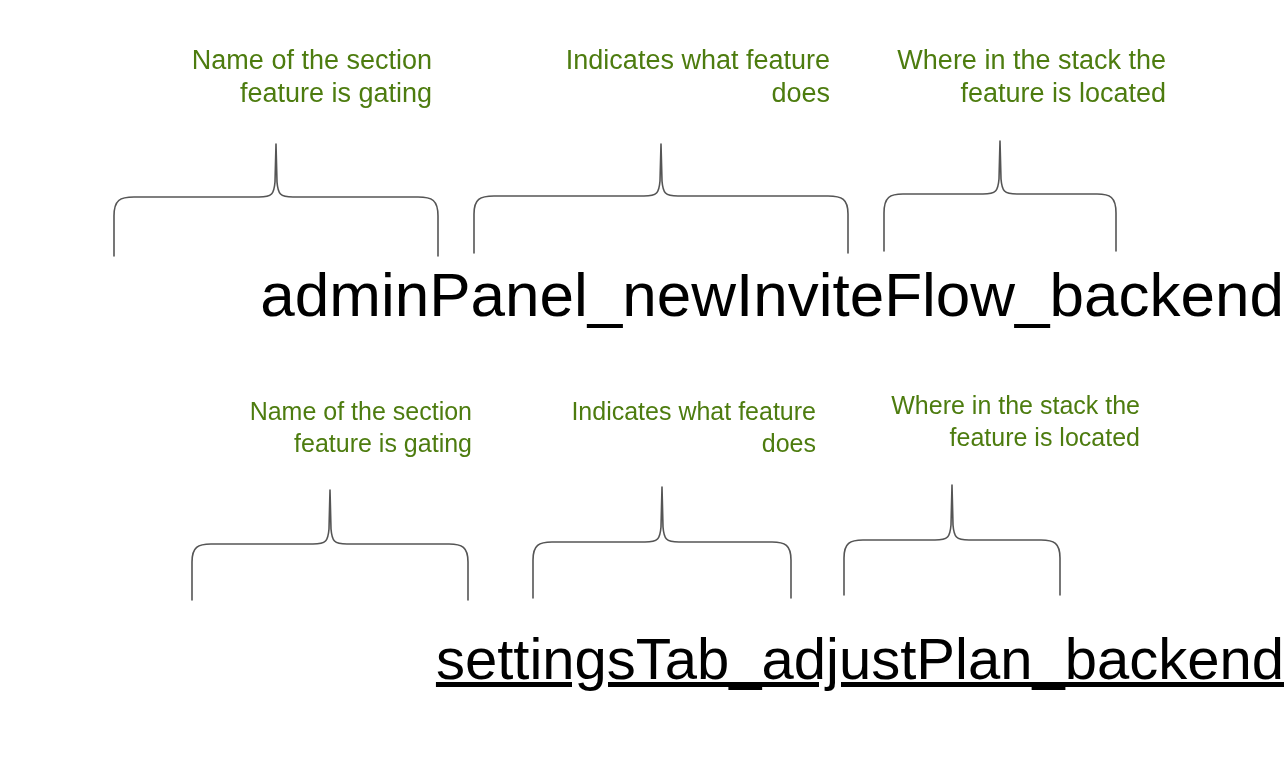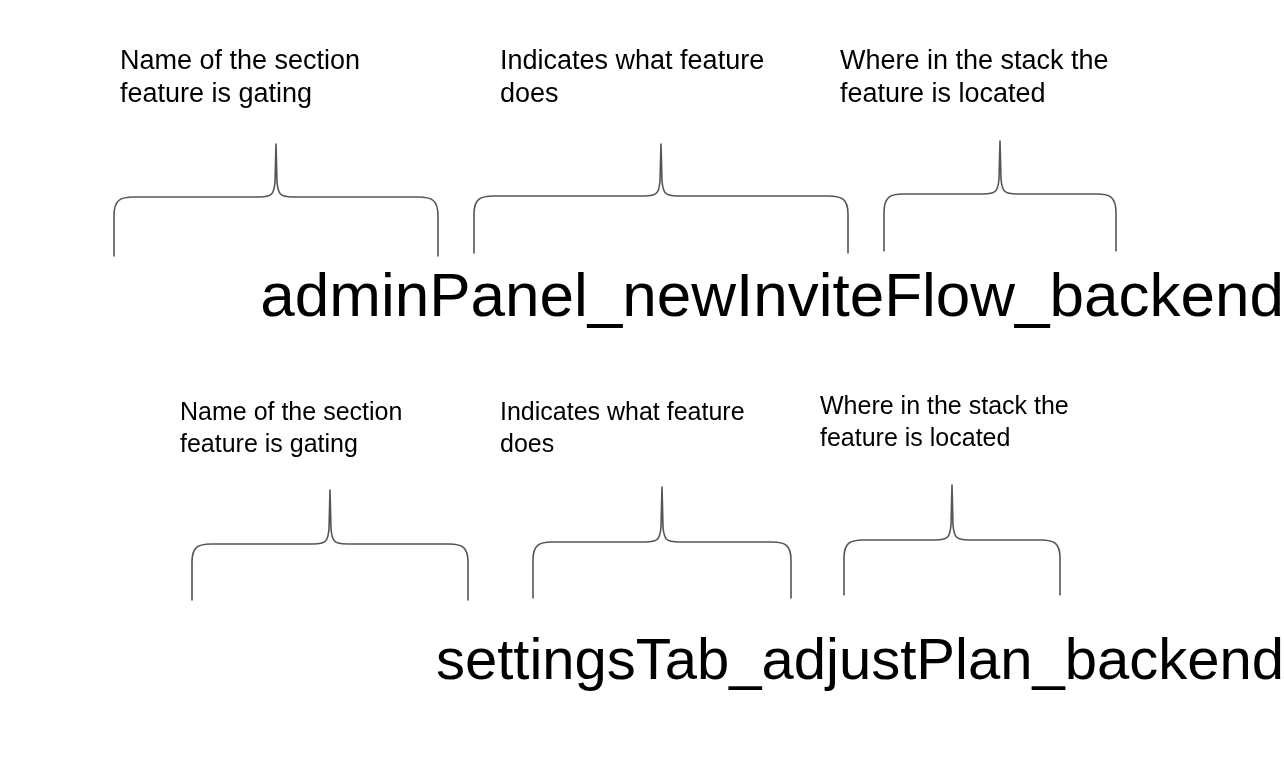--- a/index.html
+++ b/index.html
@@ -18,22 +18,22 @@
     -webkit-font-smoothing: antialiased;
   }
   .stage {
     position: absolute;
     inset: 0;
   }
 
   
   .caption {
     position: absolute;
-    text-align: left;
-    color: #000000;
+    text-align: right;
+    color: #4d7c0f;
     font-weight: 400;
     white-space: pre-line;
   }
   .caption.row1 {
     font-size: 27px;
     line-height: 1.24;
   }
   .caption.row2 {
     font-size: 25px;
     line-height: 1.26;
@@ -189,15 +189,15 @@
                C 106 55, 108 52, 109 40
                L 110 0
                L 111 40
                C 112 52, 114 55, 127 55
                L 199 55
                C 212 55, 218 58, 218 73
                L 218 110"></path>
     </svg>
   </div>
 
-  <div class="flag-string row2" style="left:0px; top:630px; width:1284px;">settingsTab_adjustPlan_backend</div>
+  <div class="flag-string row2" style="left:0px; top:630px; width:1284px;text-decoration:underline;">settingsTab_adjustPlan_backend</div>
 
 </div>
 
 </body></html>

